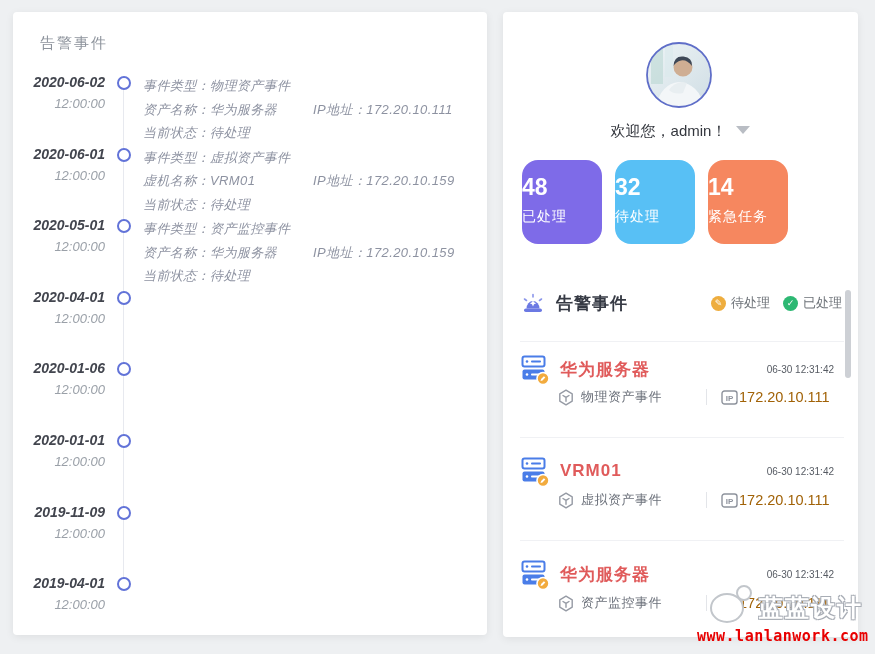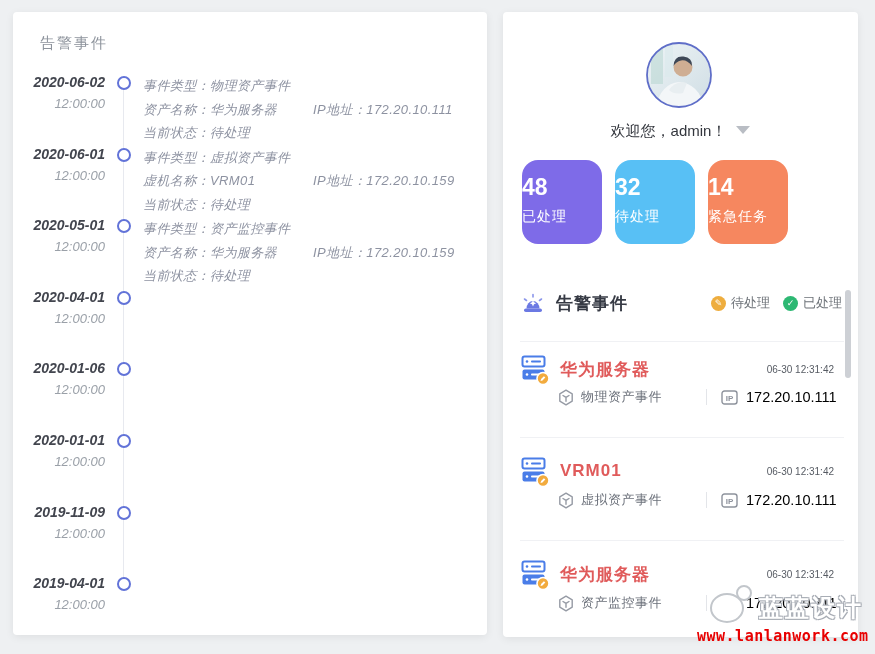--- a/index.html
+++ b/index.html
@@ -84,21 +84,21 @@
   .alarm-item.first .ai-row1 { top:11px; }
   .ai-name { margin-left:10px; font-size:17px; font-weight:bold; color:#e05b5b; letter-spacing:1px; }
   .ai-time { margin-left:auto; margin-right:8px; font-size:10px; color:#565b63; }
   .ai-row2 {
     position:absolute; left:38px; right:0; top:54px;
     display:flex; align-items:center; font-size:13px; color:#6b707a;
   }
   .alarm-item.first .ai-row2 { top:46px; }
   .ai-type { display:flex; align-items:center; gap:7px; width:148px; flex:none; letter-spacing:.5px; }
   .vdiv { width:1px; height:16px; background:#e3e5e9; margin-right:14px; }
-  .ai-ip { display:flex; align-items:center; gap:8px; font-size:14.5px; color:#000000; }
+  .ai-ip { display:flex; align-items:center; gap:1px; font-size:14.5px; color:#a16207; }
 
   .scrollbar {
     position:absolute; right:7px; top:278px; width:6px; height:88px;
     background:#cdd0d5; border-radius:3px; cursor:pointer;
   }
 
   
   .wm { position:absolute; left:697px; top:580px; width:178px; height:70px; z-index:50; }
   .wm-c1 { position:absolute; left:13px; top:13px; width:34px; height:30px; background:#fff; border:2px solid #c2c6cb; border-radius:50%; }
   .wm-c2 { position:absolute; left:39px; top:5px;  width:16px; height:16px; background:#fff; border:2px solid #c2c6cb; border-radius:50%; }

